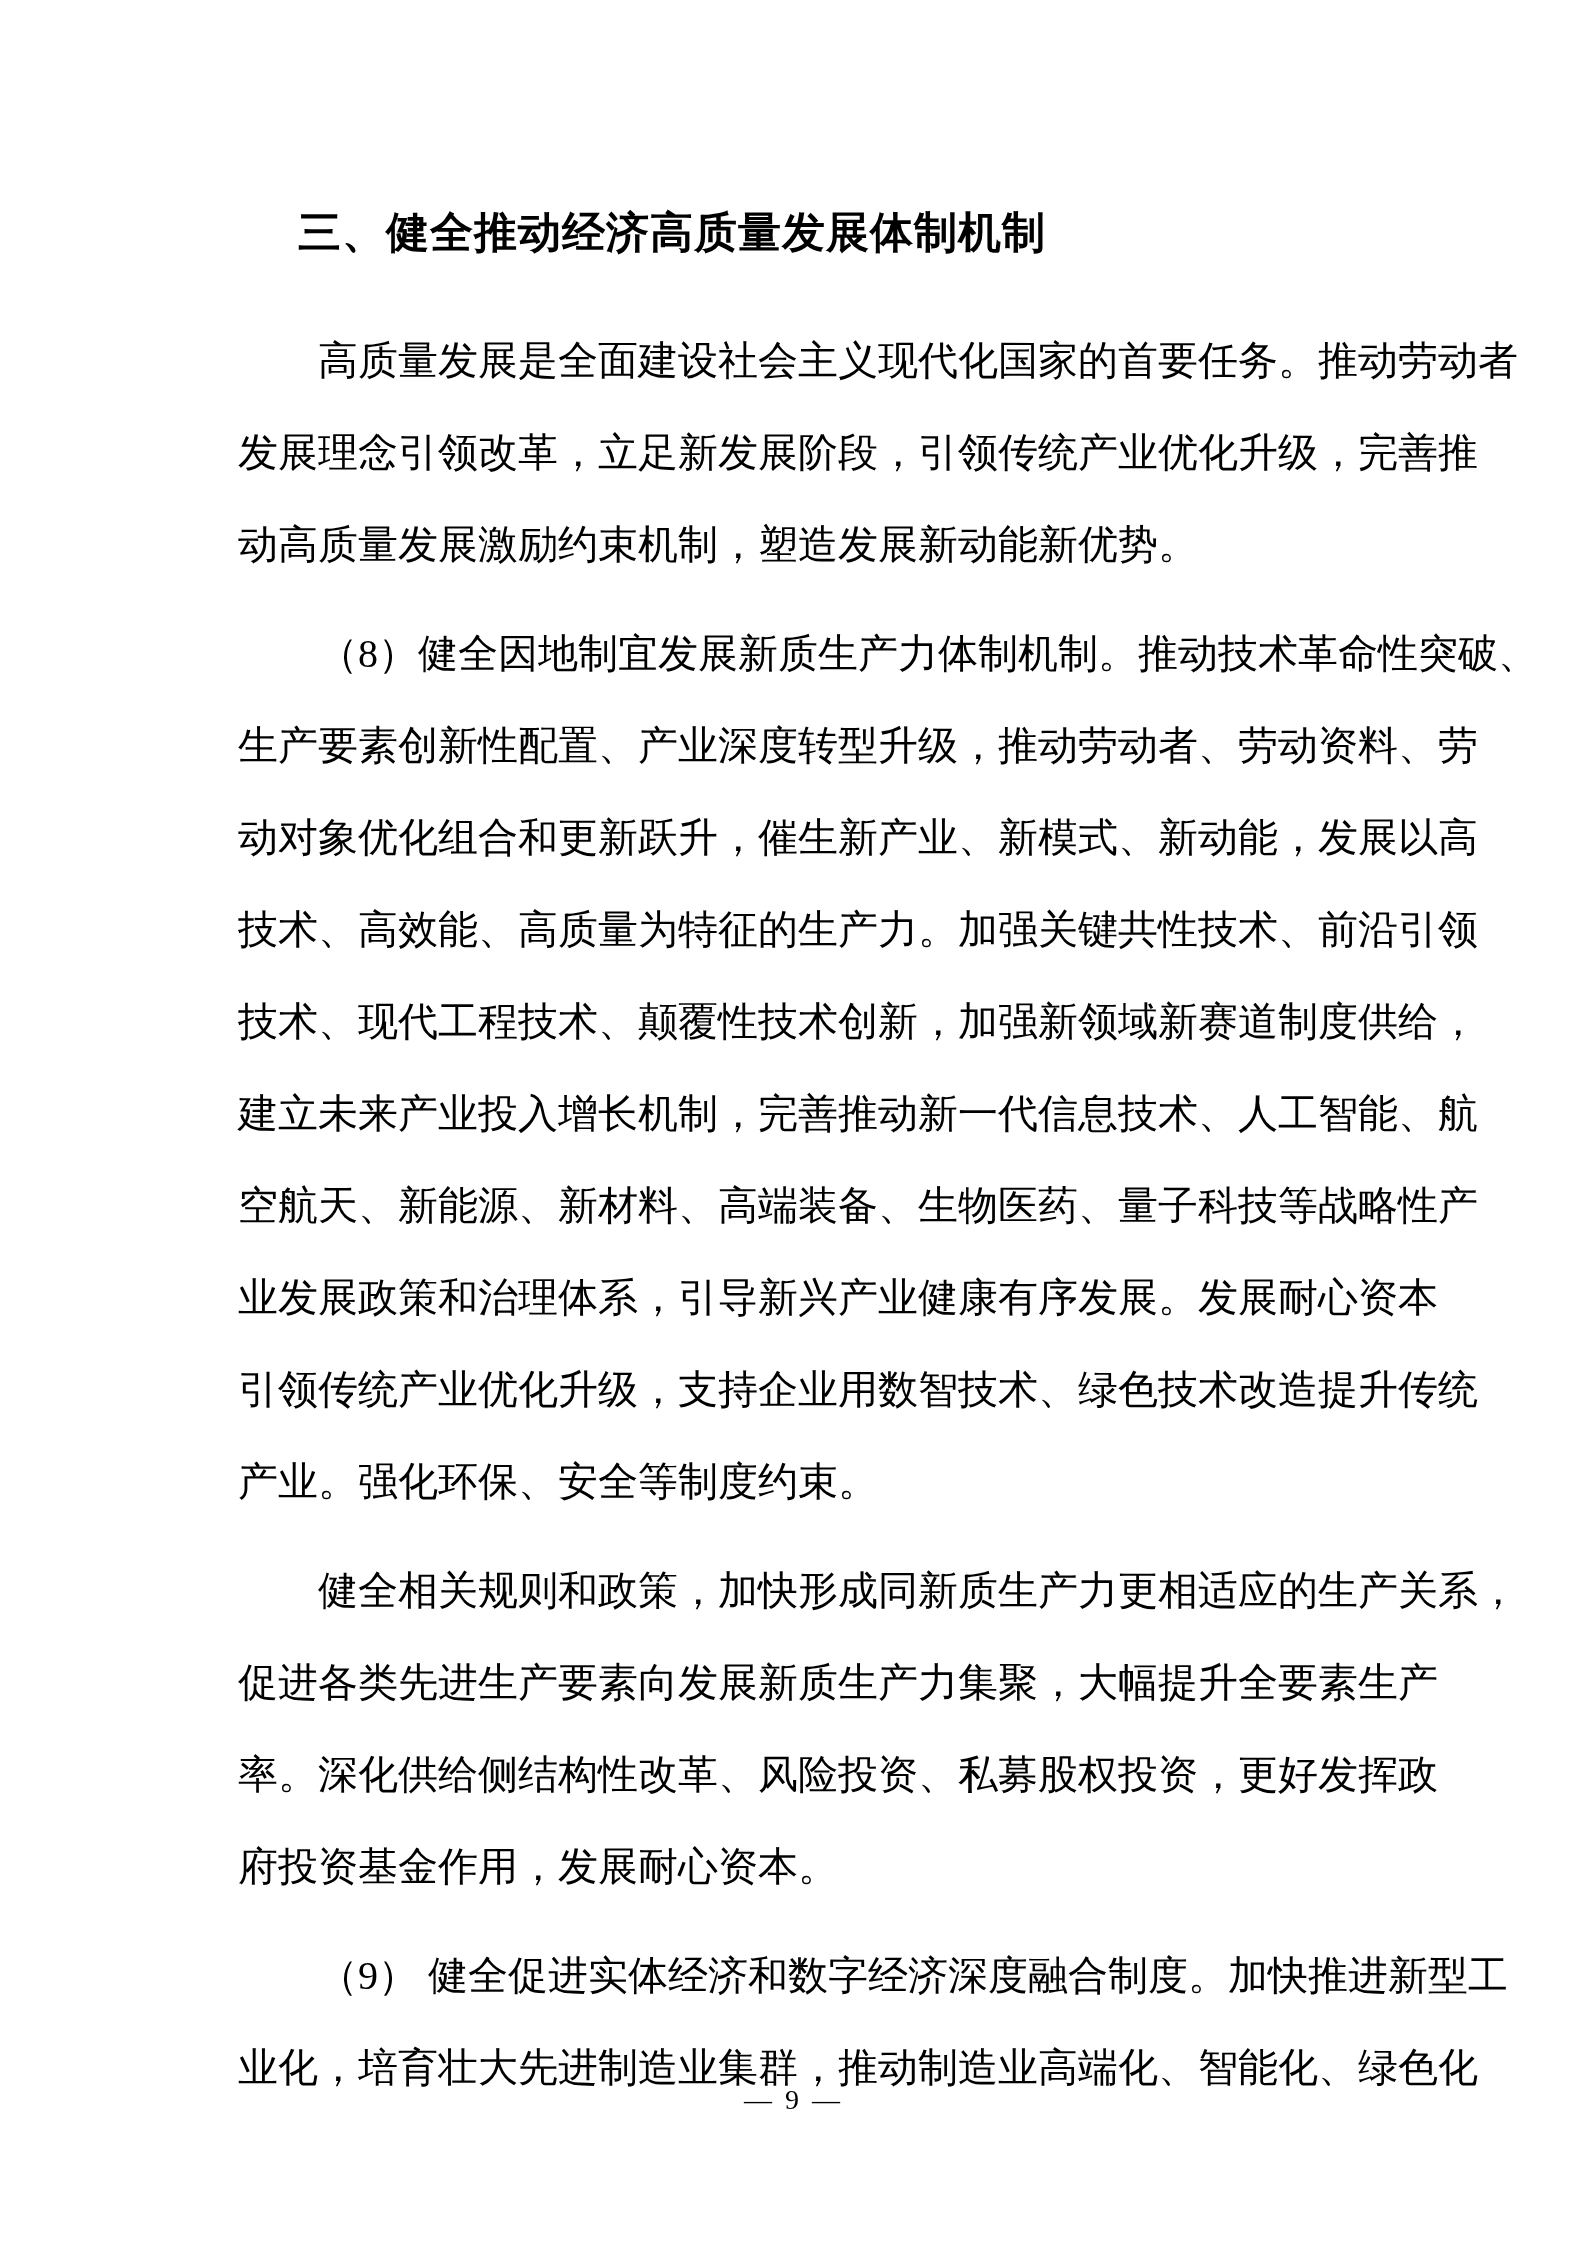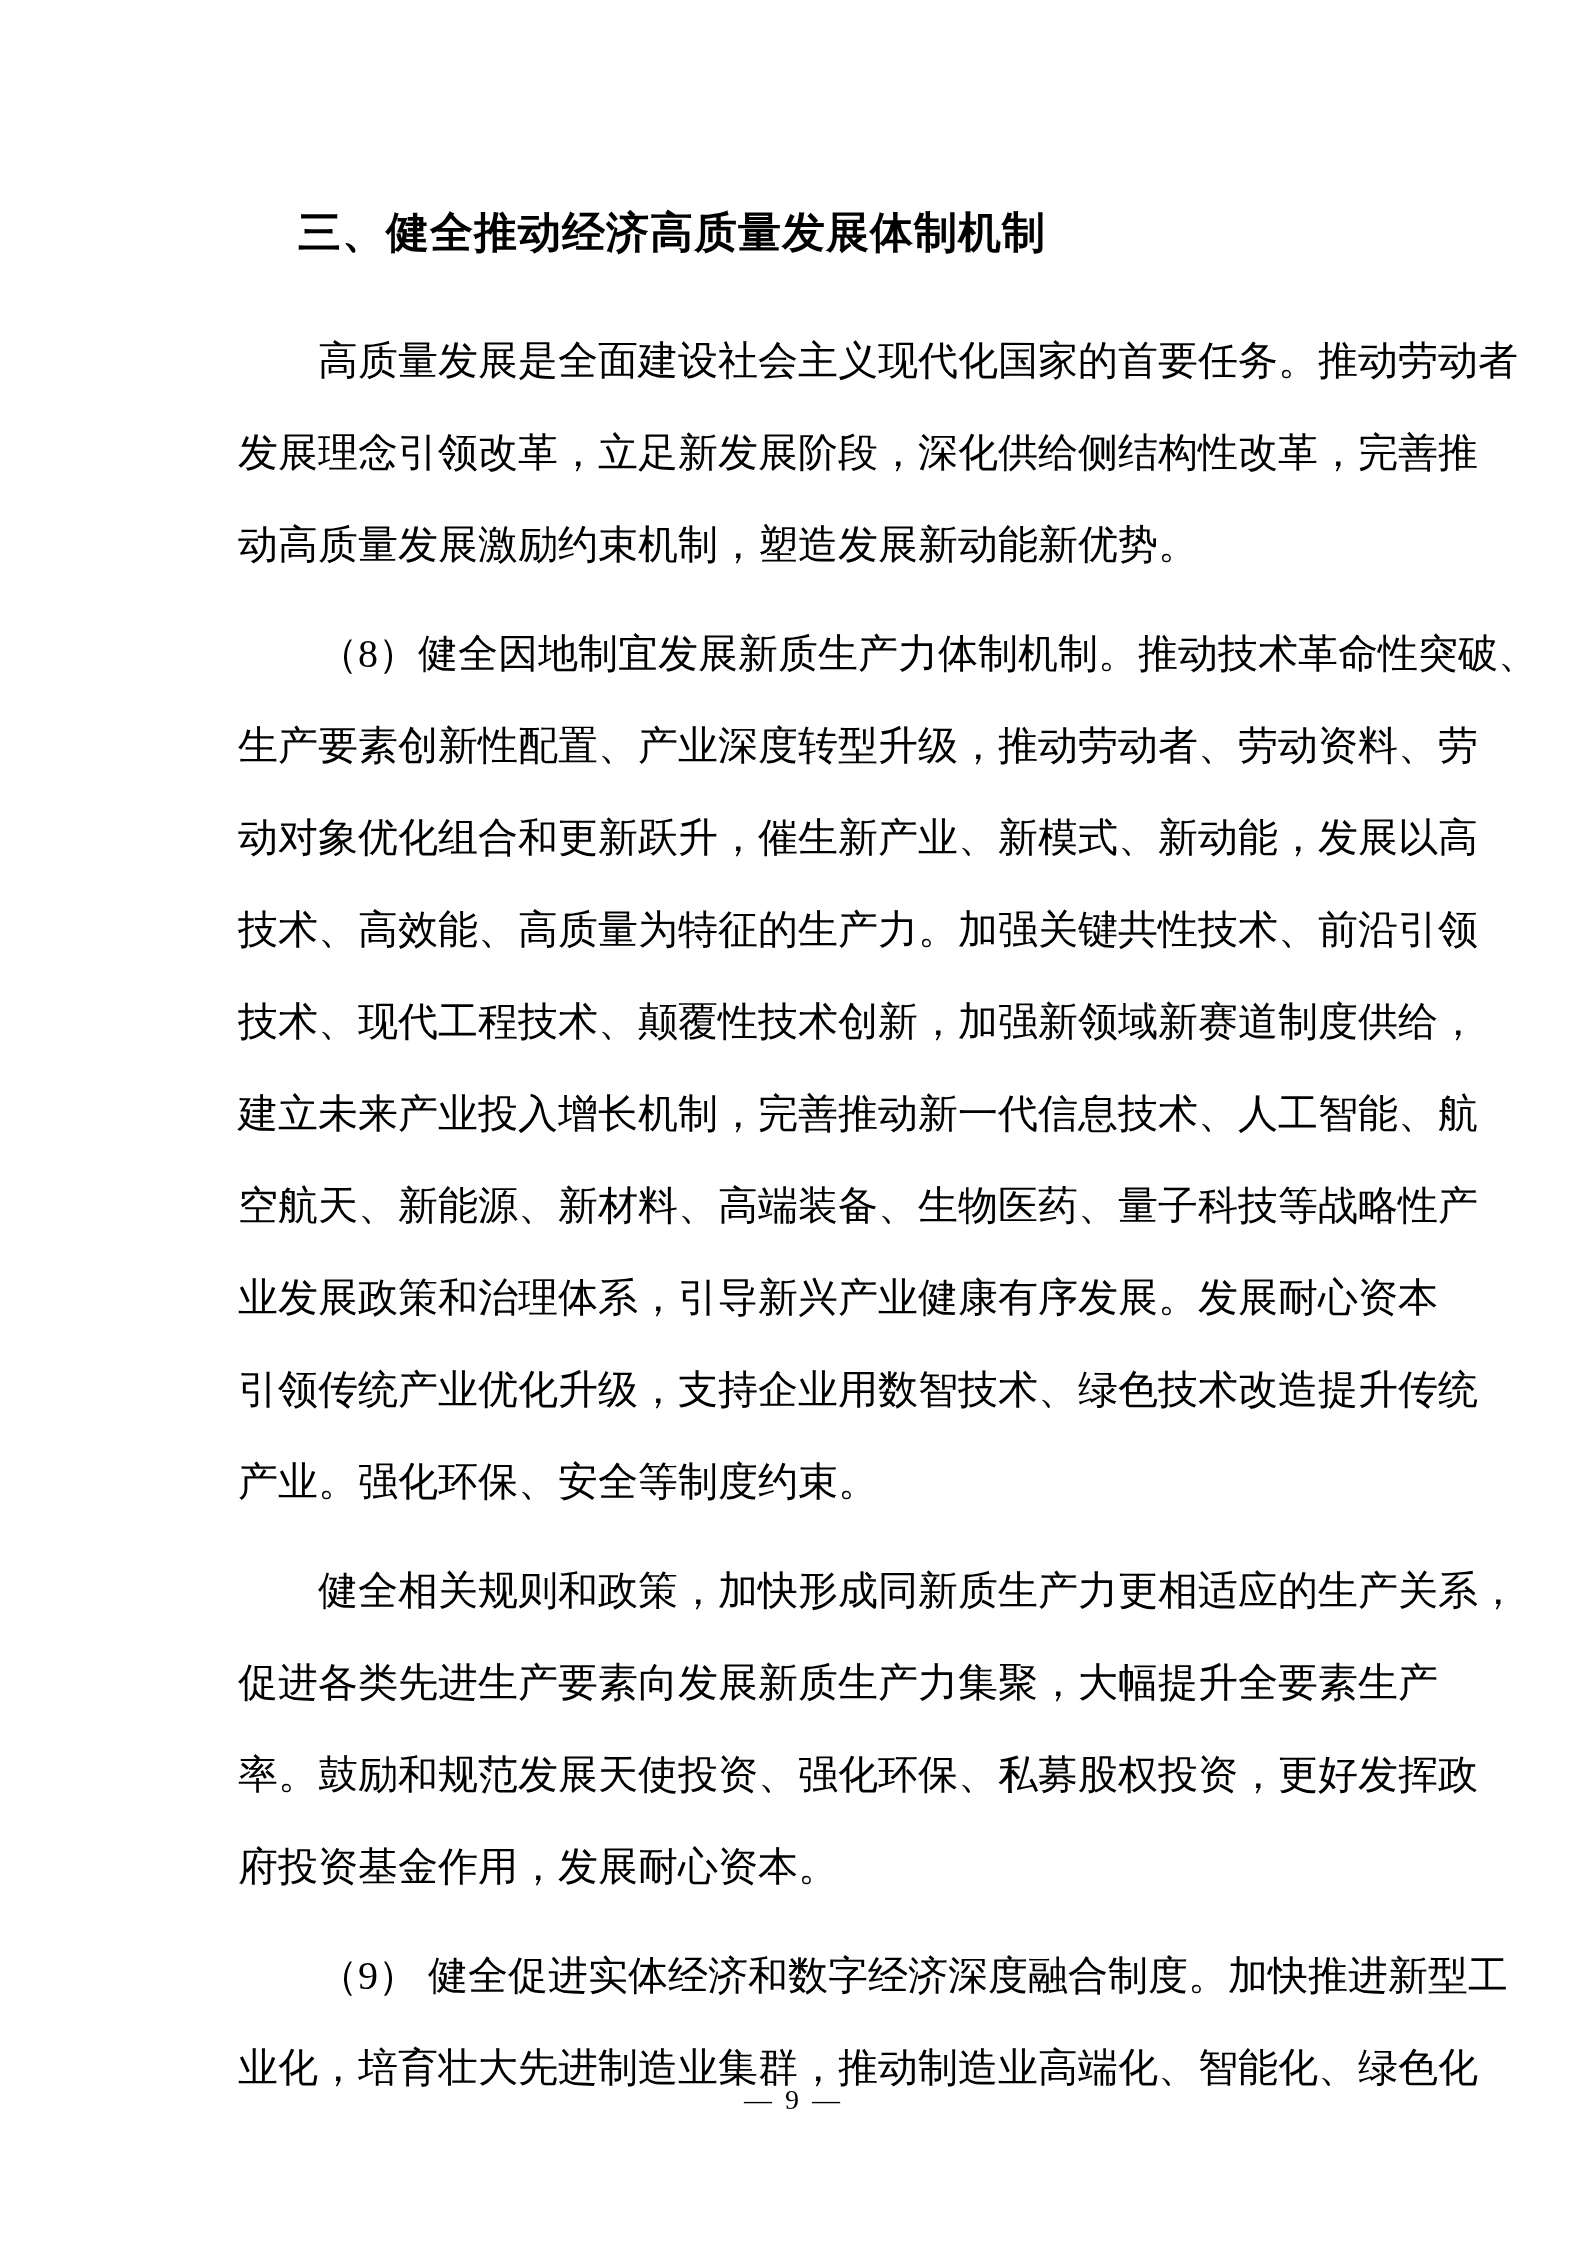--- a/index.html
+++ b/index.html
@@ -62,41 +62,41 @@
 </style>
 </head>
 <body>
 
 <div class="page">
 
   <h1 class="heading">三、健全推动经济高质量发展体制机制</h1>
 
   <p class="para">
     <span class="line first">高质量发展是全面建设社会主义现代化国家的首要任务。推动劳动者</span>
-    <span class="line">发展理念引领改革，立足新发展阶段，深化供给侧结构性改革，完善推</span>
+    <span class="line">发展理念引领改革，立足新发展阶段，引领传统产业优化升级，完善推</span>
     <span class="line">动高质量发展激励约束机制，塑造发展新动能新优势。</span>
   </p>
 
   <p class="para">
     <span class="line first">（8）健全因地制宜发展新质生产力体制机制。推动技术革命性突破、</span>
     <span class="line">生产要素创新性配置、产业深度转型升级，推动劳动者、劳动资料、劳</span>
     <span class="line">动对象优化组合和更新跃升，催生新产业、新模式、新动能，发展以高</span>
     <span class="line">技术、高效能、高质量为特征的生产力。加强关键共性技术、前沿引领</span>
     <span class="line">技术、现代工程技术、颠覆性技术创新，加强新领域新赛道制度供给，</span>
     <span class="line">建立未来产业投入增长机制，完善推动新一代信息技术、人工智能、航</span>
     <span class="line">空航天、新能源、新材料、高端装备、生物医药、量子科技等战略性产</span>
     <span class="line">业发展政策和治理体系，引导新兴产业健康有序发展。发展耐心资本</span>
     <span class="line">引领传统产业优化升级，支持企业用数智技术、绿色技术改造提升传统</span>
     <span class="line">产业。强化环保、安全等制度约束。</span>
   </p>
 
   <p class="para">
     <span class="line first">健全相关规则和政策，加快形成同新质生产力更相适应的生产关系，</span>
     <span class="line">促进各类先进生产要素向发展新质生产力集聚，大幅提升全要素生产</span>
-    <span class="line">率。鼓励和规范发展天使投资、强化环保、私募股权投资，更好发挥政</span>
+    <span class="line">率。深化供给侧结构性改革、风险投资、私募股权投资，更好发挥政</span>
     <span class="line">府投资基金作用，发展耐心资本。</span>
   </p>
 
   <p class="para">
     <span class="line first">（9） 健全促进实体经济和数字经济深度融合制度。加快推进新型工</span>
     <span class="line">业化，培育壮大先进制造业集群，推动制造业高端化、智能化、绿色化</span>
   </p>
 
   <div class="footer">— 9 —</div>
 

